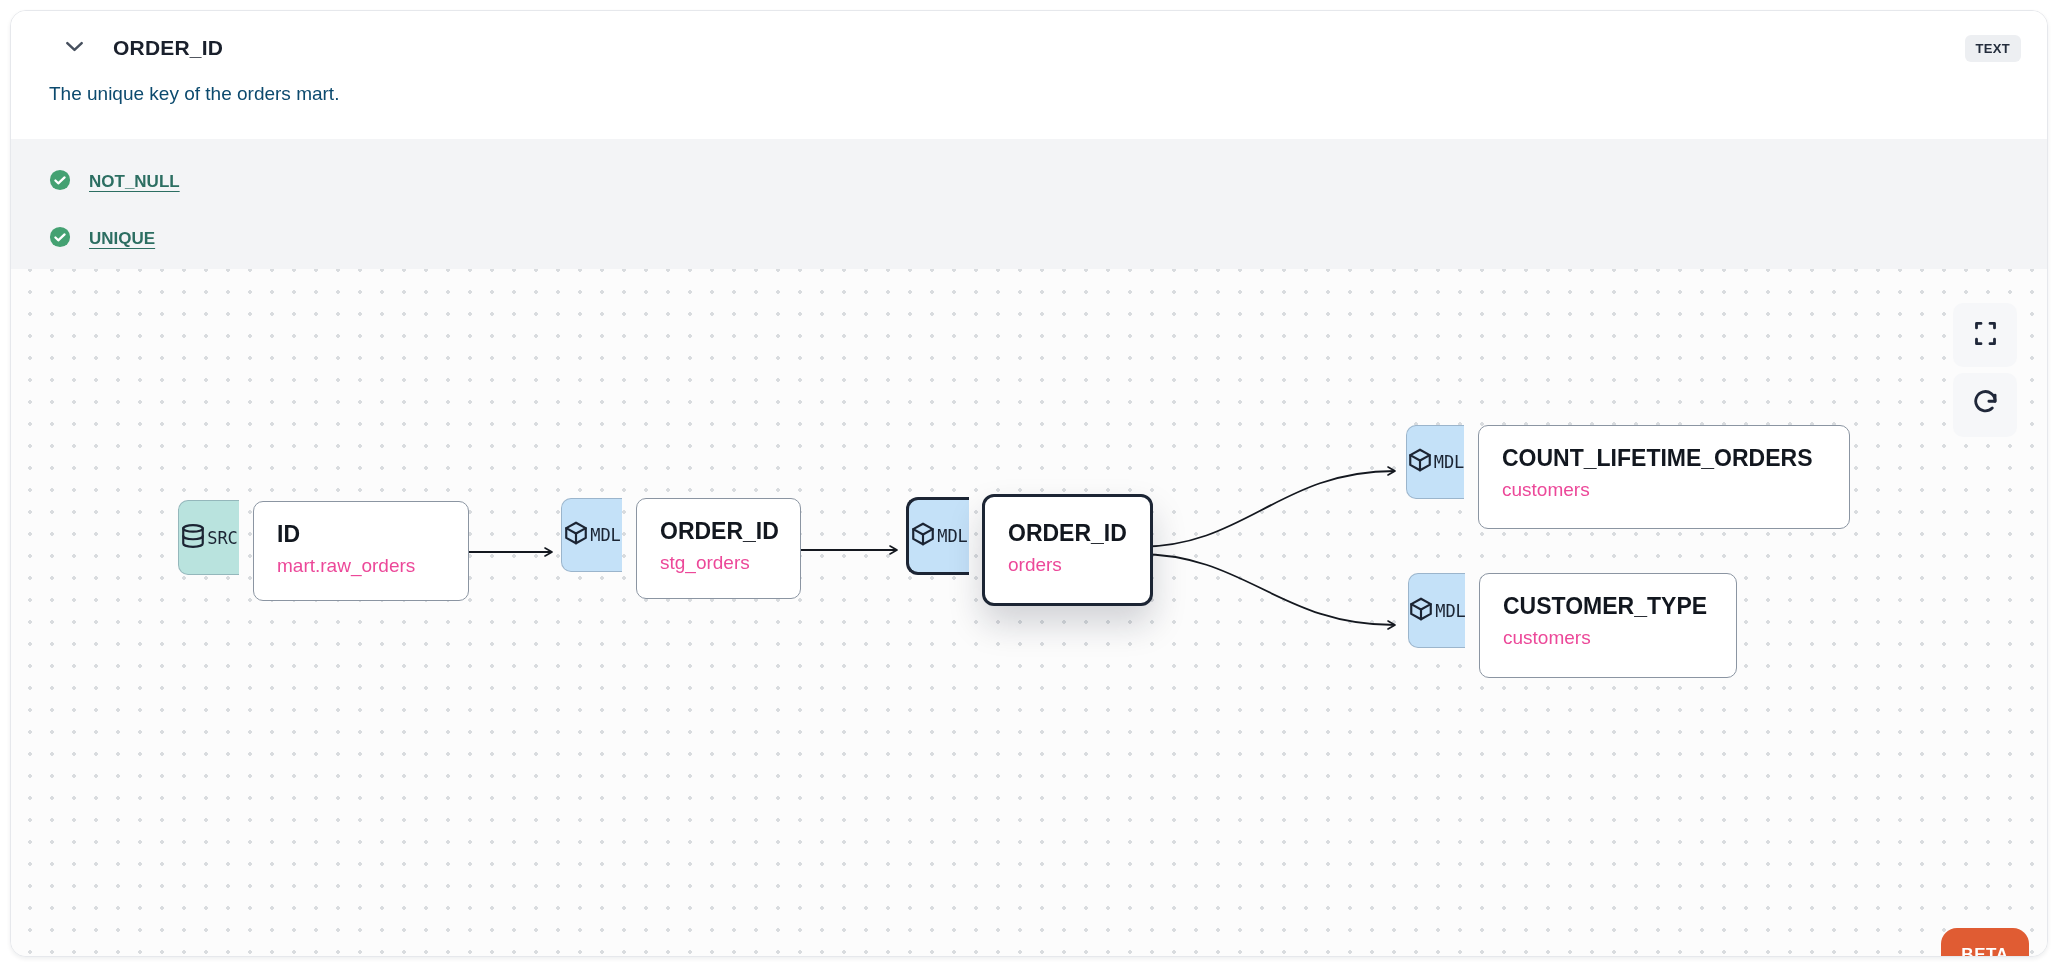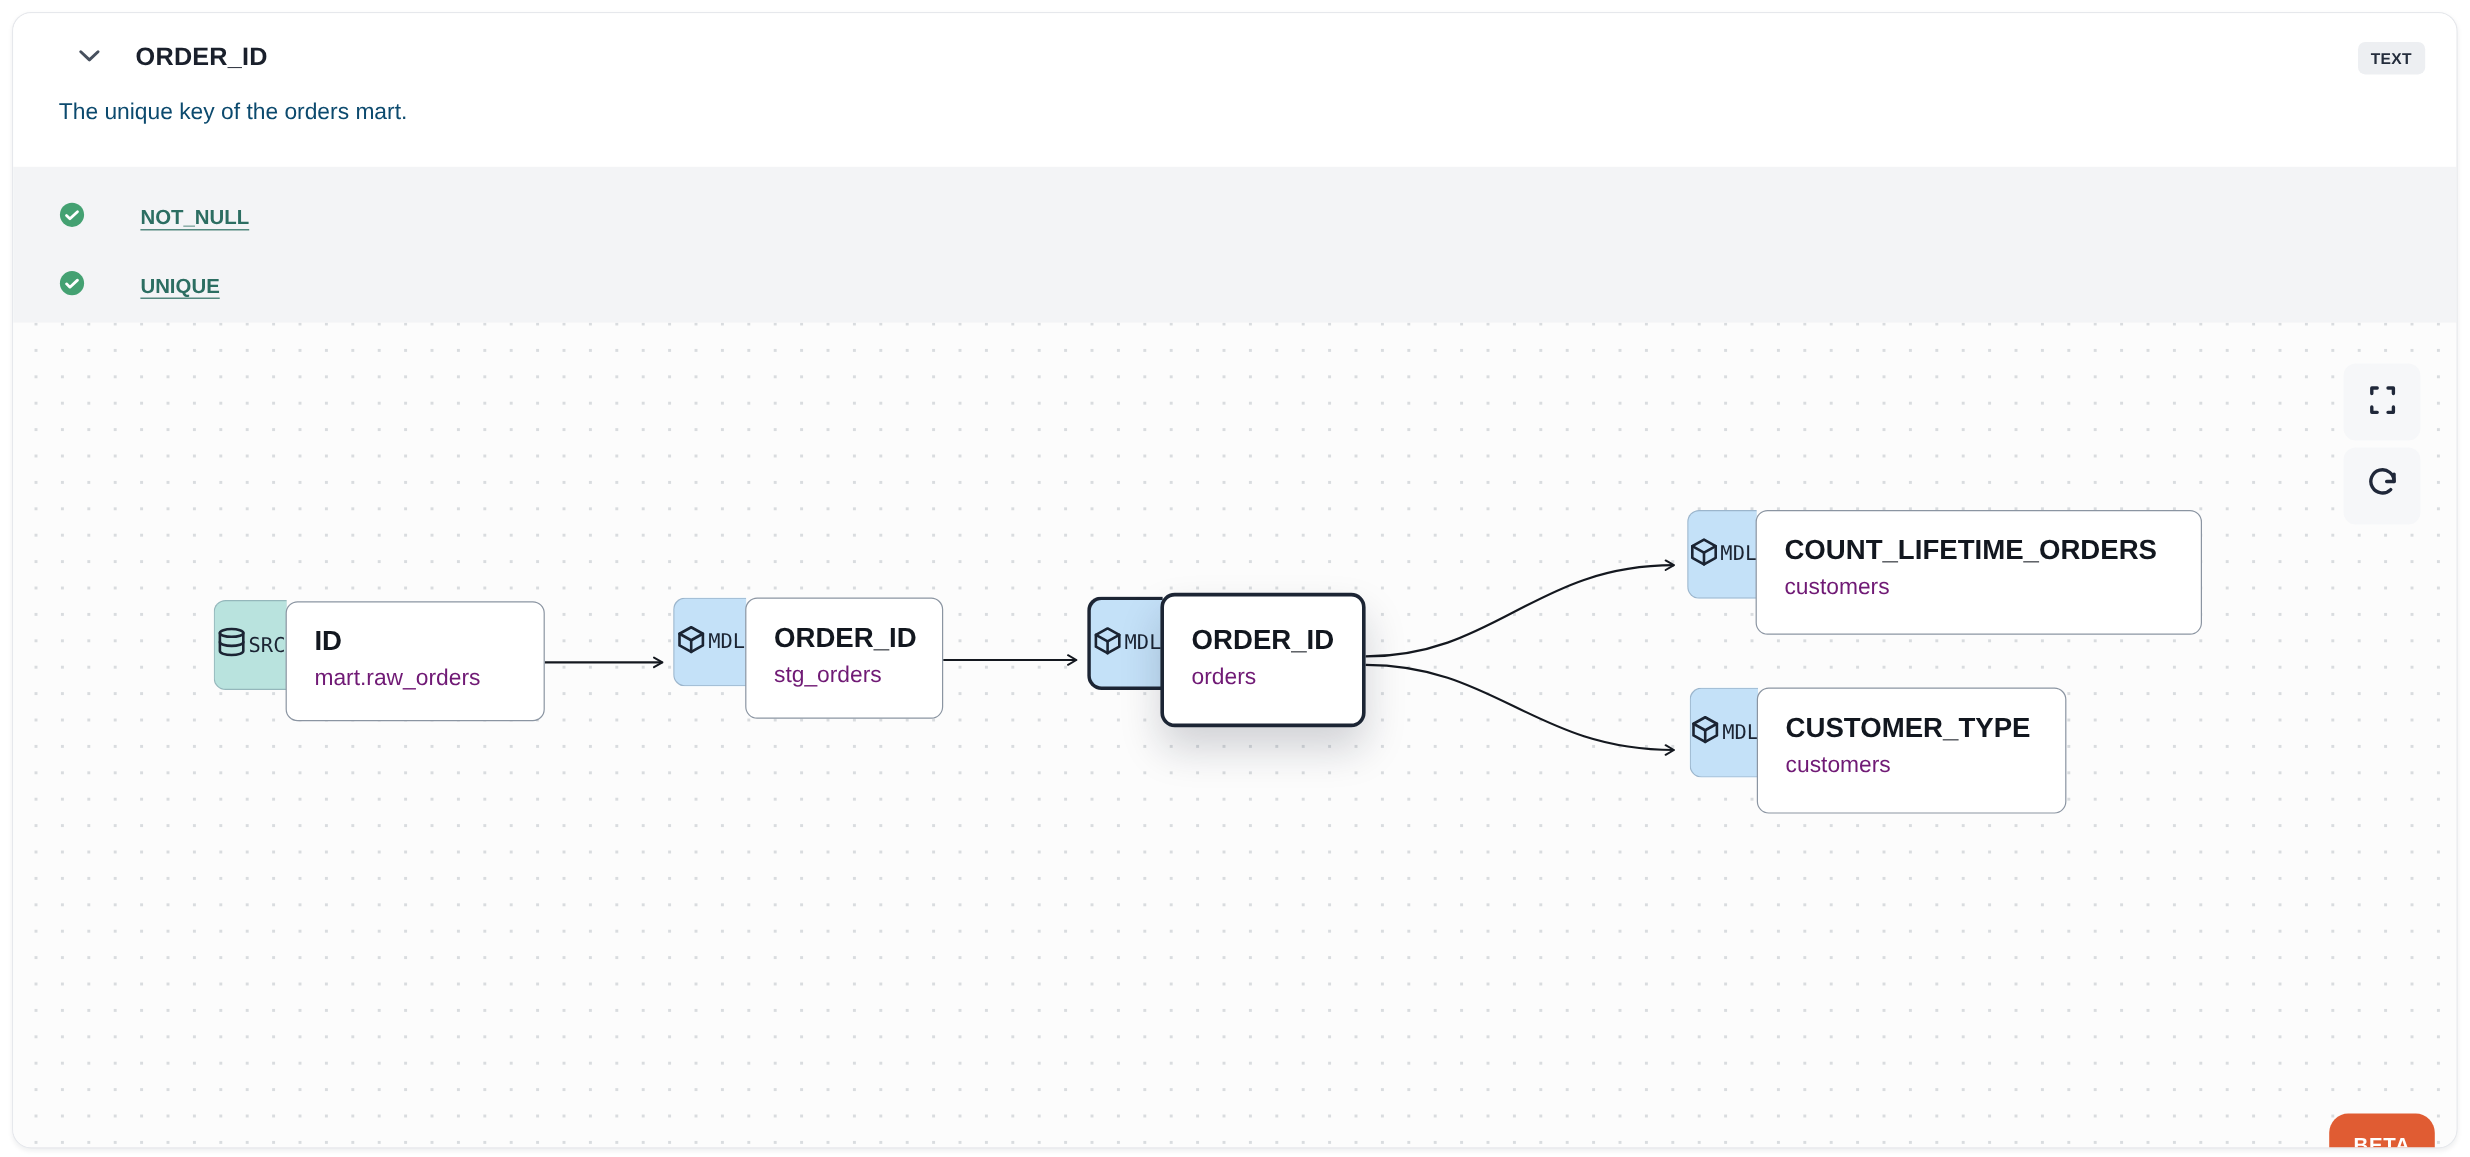--- a/index.html
+++ b/index.html
@@ -16,42 +16,42 @@
   .hdr-row { display:flex; align-items:center; }
   .chev-btn { width:34px; height:30px; border:none; background:transparent; cursor:pointer;
     display:flex; align-items:center; justify-content:center; margin-left:8px; }
   .hdr-title { font-size:21px; font-weight:700; color:#1a202c; margin-left:22px; letter-spacing:.2px; }
   .type-badge { margin-left:auto; background:#edeff2; color:#242d3c; font-size:13px; font-weight:700;
     padding:6px 11px; border-radius:6px; letter-spacing:.3px; }
   .hdr-desc { margin-top:20px; font-size:19px; color:#0c4a6e; }
 
   
   .tests { background:#f3f4f6; padding:14px 38px 18px 38px; height:130px; flex:0 0 auto; }
-  .test-row { display:flex; align-items:center; height:57px;gap:28px; }
+  .test-row { display:flex; align-items:center; height:57px; }
   .test-row svg { flex:0 0 auto; }
   .test-link { margin-left:18px; font-size:17px; font-weight:700; color:#2c6e62;
     text-decoration:underline; text-underline-offset:4px; cursor:pointer; }
 
   
   .canvas { position:relative; flex:1 1 auto; background:#fcfcfc;
     background-image:radial-gradient(#d9dcdf 1.6px, transparent 1.6px);
     background-size:22px 22px; background-position:8px 12px; }
   .edges { position:absolute; left:0; top:0; pointer-events:none; }
 
   .node { position:absolute; }
   .nbadge { position:absolute; display:flex; align-items:center;
     justify-content:center; gap:1px; border-radius:10px 0 0 10px; z-index:1;
     border:1px solid rgba(80,100,125,.35); border-right:none; color:#1b2433; }
   .nbadge .blabel { font-family:"DejaVu Sans Mono", monospace; font-size:17px; font-weight:500; }
   .nbadge.src { background:#b9e3de; }
   .nbadge.mdl { background:#c4e1f8; }
   .nbox { position:absolute; background:#ffffff; border:1px solid #8b95a2; border-radius:10px;
-    z-index:2; padding:19px 24px 0 23px; }
+    z-index:2; padding:19px 24px 0 23px;margin-left:15px; }
   .ntitle { font-size:23px; font-weight:600; color:#12171f; white-space:nowrap; }
-  .nsub { font-size:19px; color:#701a75; margin-top:7px; white-space:nowrap; }
+  .nsub { font-size:19px; color:#ec4899; margin-top:7px; white-space:nowrap; }
   .node.selected .nbadge { border:3px solid #1c2534; border-right:none; border-radius:12px 0 0 12px; }
   .node.selected .nbox { border:3px solid #1c2534; border-radius:12px;
     box-shadow:0 18px 34px rgba(15,23,42,.18); padding-top:23px; }
 
   
   .ctl { position:absolute; width:64px; height:64px; border:none; border-radius:10px;
     background:#f6f7f9; display:flex; align-items:center; justify-content:center; cursor:pointer; }
   .beta { position:absolute; background:#e05c33; color:#ffffff; border:none; border-radius:16px;
     font-size:17px; font-weight:700; letter-spacing:.6px; width:88px; height:54px; cursor:pointer;
     font-family:"Liberation Sans", sans-serif; }

